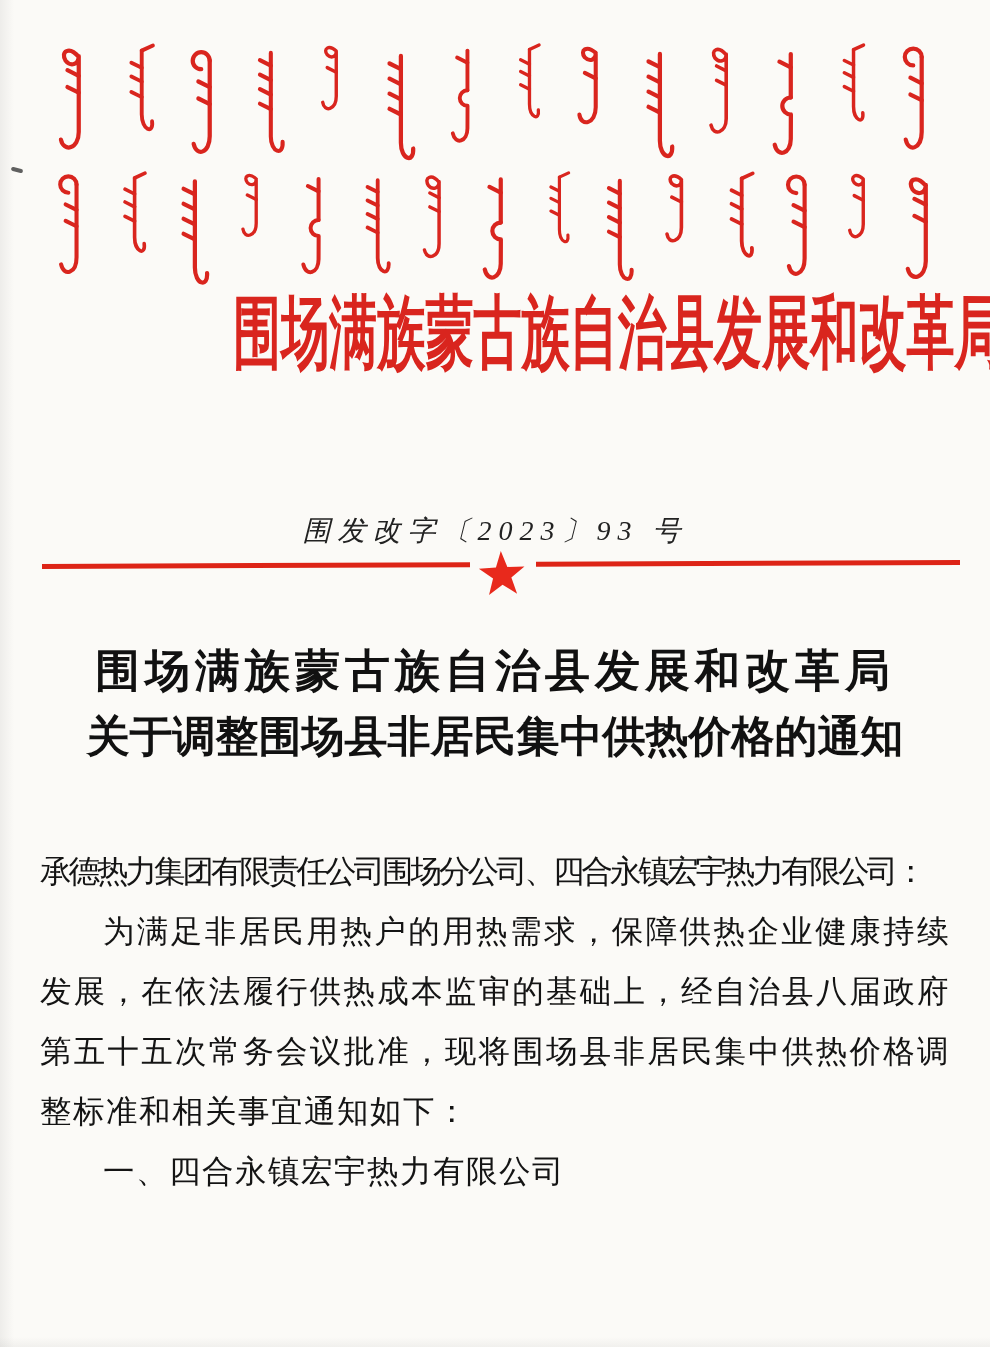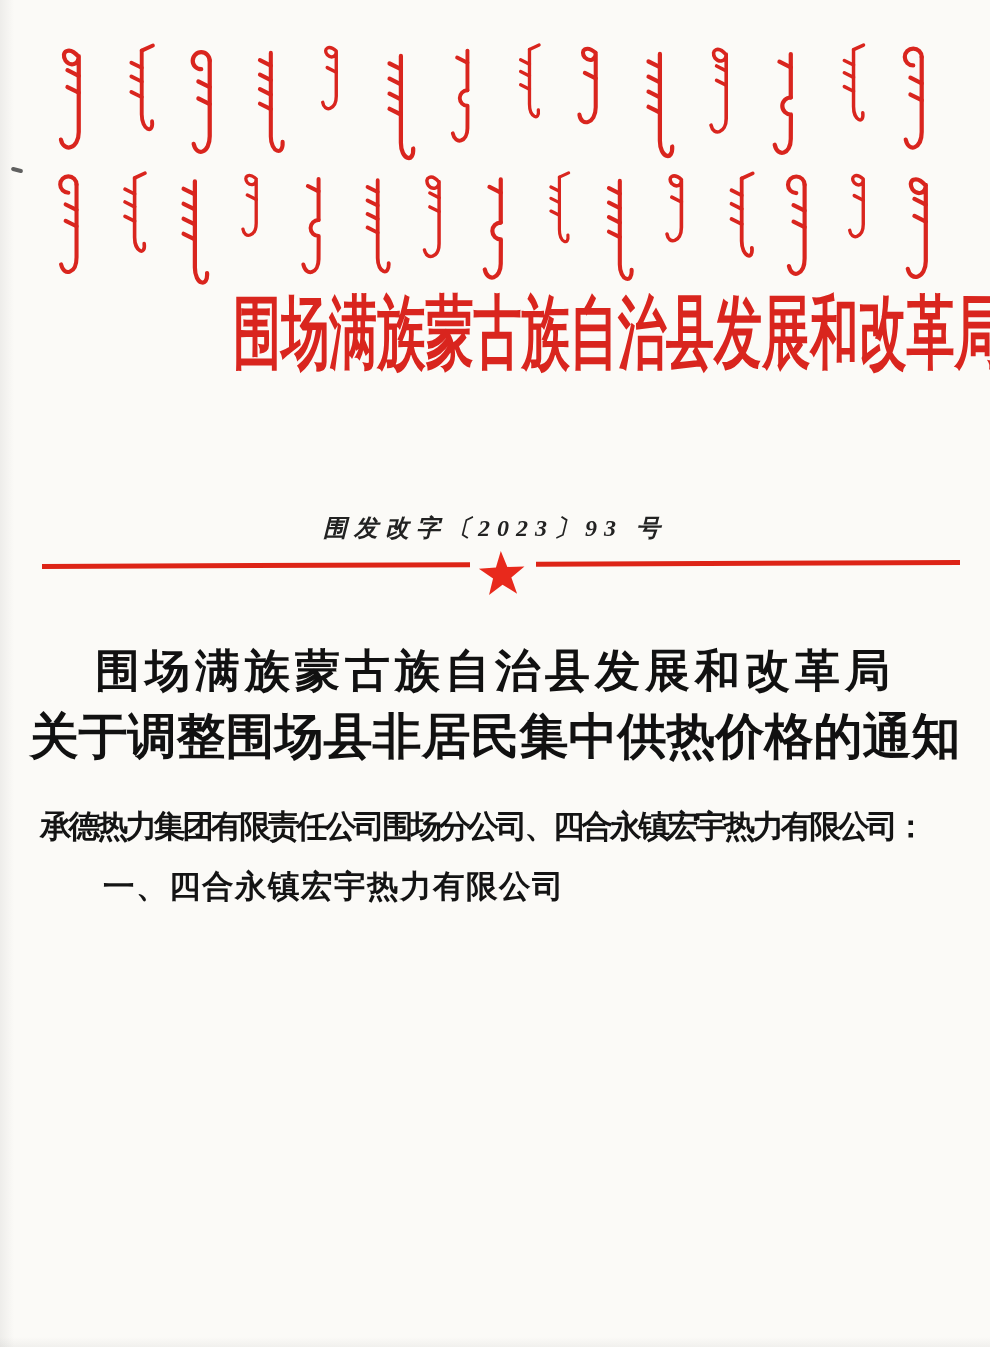--- a/index.html
+++ b/index.html
@@ -26,45 +26,44 @@
   #red-header .inner{
     display:inline-block;
     font-size:74px;font-weight:700;color:#d9251e;
     transform:scale(0.65,1.08);transform-origin:center top;
     letter-spacing:0;
   }
 
   #doc-number{
     position:absolute;top:512px;left:0;width:100%;
     text-align:center;
-    font-size:24px;font-style:italic;letter-spacing:7px;color:#222;font-weight:bold;
+    font-size:28px;font-style:italic;letter-spacing:7px;color:#222;
   }
 
   #red-rule{
     position:absolute;top:562px;left:42px;width:918px;height:6px;
     display:flex;transform:rotate(-0.25deg);
   }
   #red-rule .seg-left{width:428px;height:5px;background:#dd2417;}
   #red-rule .seg-gap{width:66px;height:5px;}
   #red-rule .seg-right{flex:1;height:5px;background:#dd2417;}
   #red-star{position:absolute;top:549px;left:477px;width:50px;height:50px;}
 
   #doc-title{
     position:absolute;top:638px;left:0;width:100%;
     text-align:center;font-weight:700;color:#111;
     line-height:66px;
   }
   .title-l1{font-size:45px;letter-spacing:5px;}
-  .title-l2{font-size:49px;letter-spacing:0px;}
+  .title-l2{font-size:43px;letter-spacing:0px;}
 
   #body-text{
-    position:absolute;top:797px;left:40px;width:910px;
+    position:absolute;top:842px;left:40px;width:910px;
     font-size:31.5px;line-height:60px;text-align:justify;
     color:#141414;
-    font-weight:bold;
   }
   #body-text p{margin:0;}
   .salutation{letter-spacing:-3px;text-align:left;}
   .p-ind{text-indent:2em;letter-spacing:1.5px;}
   .p-item{text-indent:2em;letter-spacing:0.5px;}
 
   #scan-mark{
     position:absolute;top:168px;left:11px;width:12px;height:4px;
     background:#3a3a3a;transform:rotate(14deg);border-radius:2px;opacity:.8;
   }
@@ -265,16 +264,17 @@
     <polygon points="24,2 29.5,17.5 45.9,17.9 32.8,27.9 37.5,43.6 24,34.3 10.5,43.6 15.2,27.9 2.1,17.9 18.5,17.5" fill="#e8291c" transform="rotate(-3 24 24)"></polygon>
   </svg>
 
   <div id="doc-title">
     <div class="title-l1">围场满族蒙古族自治县发展和改革局</div>
     <div class="title-l2">关于调整围场县非居民集中供热价格的通知</div>
   </div>
 
   <div id="body-text">
     <p class="salutation">承德热力集团有限责任公司围场分公司、四合永镇宏宇热力有限公司：</p>
+    <p class="p-ind">为满足非居民用热户的用热需求，保障供热企业健康持续发展，在依法履行供热成本监审的基础上，经自治县八届政府第五十五次常务会议批准，现将围场县非居民集中供热价格调整标准和相关事宜通知如下：</p>
     <p class="p-ind">一、四合永镇宏宇热力有限公司</p>
   </div>
 
 </div>
 
 </body></html>

